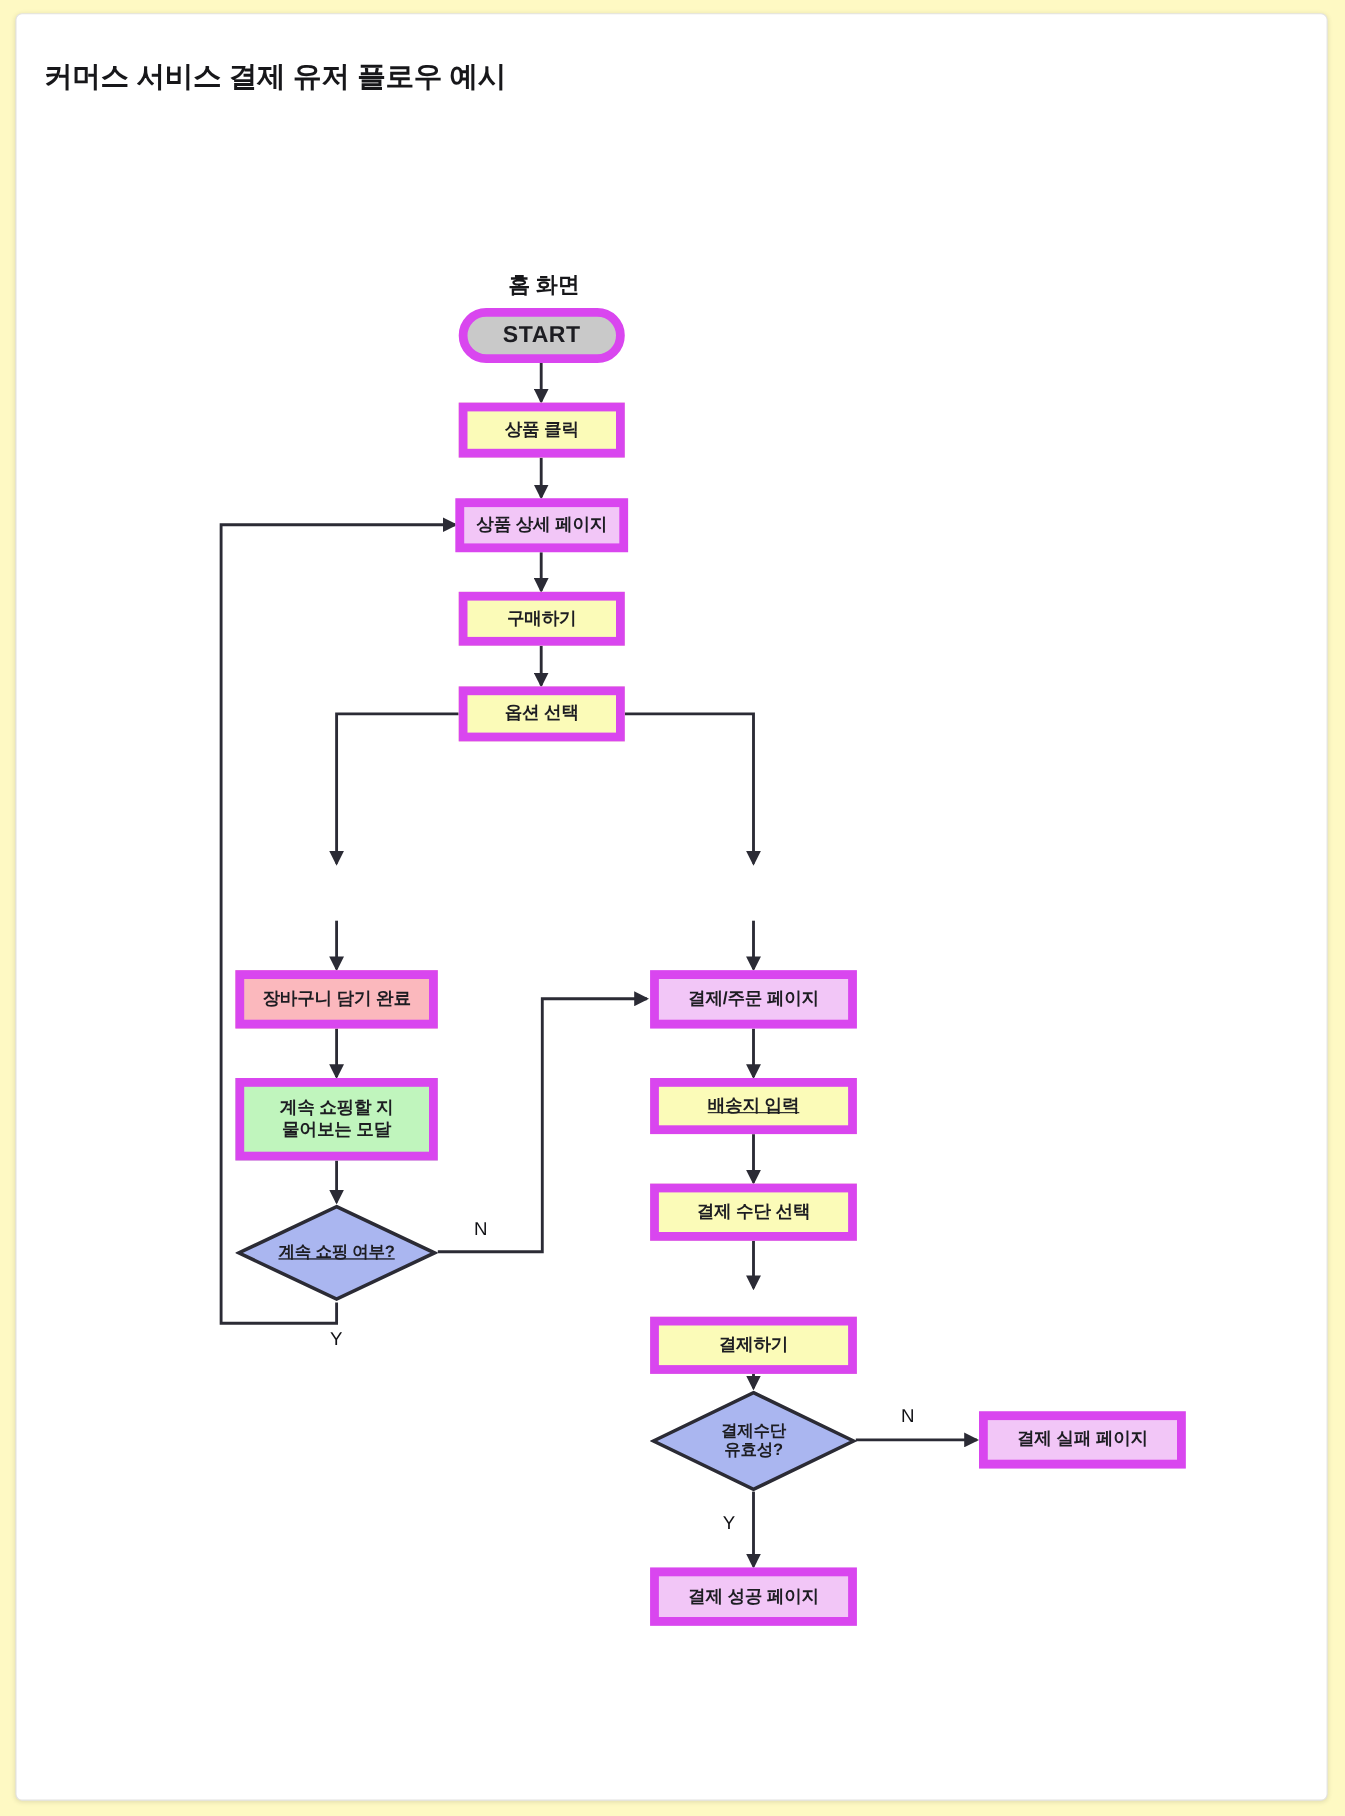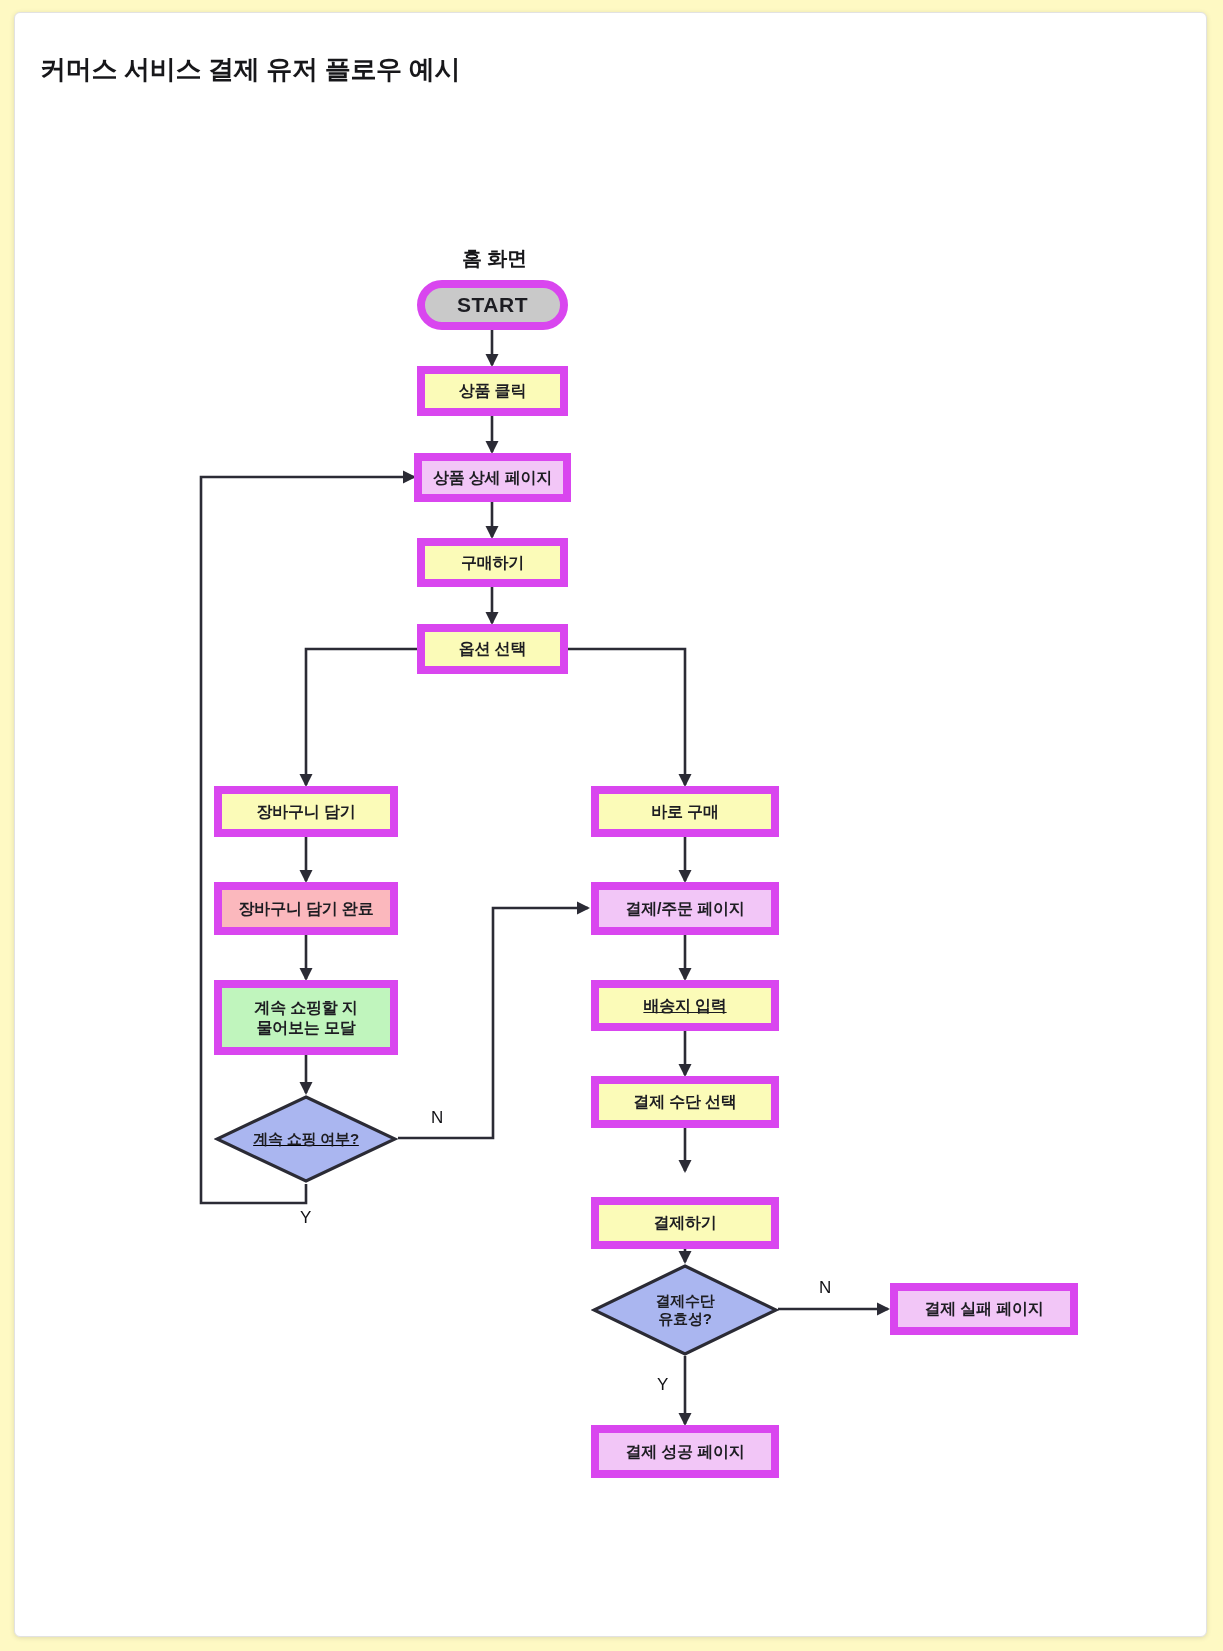--- a/index.html
+++ b/index.html
@@ -158,37 +158,35 @@
   <div class="node terminator" style="left:417px; top:280px; width:151px; height:50px; background:#c9c9c9;">START</div>
 
   <div class="node" style="left:417px; top:366px; width:151px; height:50px; background:#fbfbb8;">상품 클릭</div>
 
   <div class="node" style="left:414px; top:453px; width:157px; height:49px; background:#f2c6f7;">상품 상세 페이지</div>
 
   <div class="node" style="left:417px; top:538px; width:151px; height:49px; background:#fbfbb8;">구매하기</div>
 
   <div class="node" style="left:417px; top:624px; width:151px; height:50px; background:#fbfbb8;">옵션 선택</div>
 
-  <div class="node" style="left:214px; top:786px; width:184px; height:51px; background:#fbfbb8;">장바구니 담기</div>
 
   <div class="node" style="left:214px; top:980px; width:184px; height:75px; background:#c0f5bd; flex-direction:column;">
     <span>계속 쇼핑할 지</span>
     <span>물어보는 모달</span>
   </div>
 
   <div class="node" style="left:214px; top:882px; width:184px; height:53px; background:#fbb8bd;">장바구니 담기 완료</div>
 
   <div class="diamond" style="left:214px; top:1094px; width:184px; height:90px;text-decoration:underline;">
     <svg width="184" height="90" viewBox="0 0 184 90" xmlns="http://www.w3.org/2000/svg">
       <polygon points="92,3 181,45 92,87 3,45" fill="#aab6f0" stroke="#2b2b35" stroke-width="3.2"></polygon>
     </svg>
     <span class="dlabel">계속 쇼핑 여부?</span>
   </div>
 
-  <div class="node" style="left:591px; top:786px; width:188px; height:51px; background:#fbfbb8;">바로 구매</div>
 
   <div class="node" style="left:591px; top:882px; width:188px; height:53px; background:#f2c6f7;">결제/주문 페이지</div>
 
   <div class="node" style="left:591px; top:980px; width:188px; height:51px; background:#fbfbb8;text-decoration:underline;">배송지 입력</div>
 
   <div class="node" style="left:591px; top:1076px; width:188px; height:52px; background:#fbfbb8;">결제 수단 선택</div>
 
   <div class="node" style="left:591px; top:1172px; width:188px; height:52px; background:#fbfbb8;margin-top:25px;">결제하기</div>
 
   <div class="diamond" style="left:591px; top:1263px; width:188px; height:94px;">

